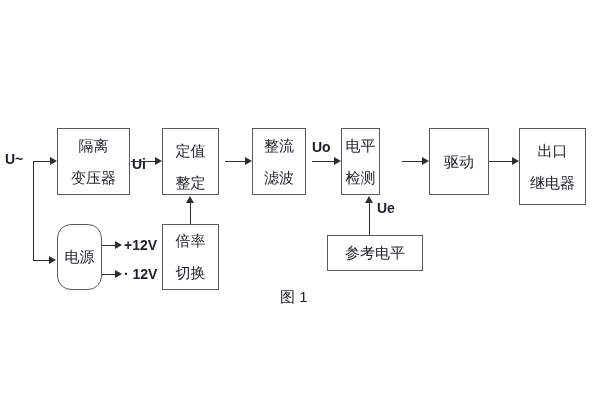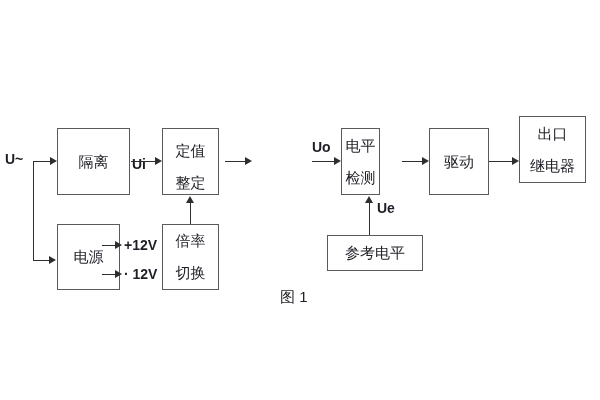--- a/index.html
+++ b/index.html
@@ -69,38 +69,43 @@
   <span class="sig" style="left:5px; top:151px;">U~</span>
 
   <div class="hl" style="left:33px; top:161px; width:18px;"></div>
   <div class="ah-right" style="left:50px; top:157px;"></div>
   <div class="vl" style="left:33px; top:161px; height:99px;"></div>
   <div class="hl" style="left:33px; top:260px; width:17px;"></div>
   <div class="ah-right" style="left:49px; top:256px;"></div>
 
   <div class="block" style="left:57px; top:128px; width:73px; height:67px;">
     <span>隔离</span>
+    <span>变压器</span>
   </div>
 
   <div class="block" style="left:162px; top:128px; width:57px; height:67px;justify-content:flex-end;">
     <span>定值</span>
     <span>整定</span>
   </div>
 
+  <div class="block" style="left:252px; top:128px; width:54px; height:67px;">
+    <span>整流</span>
+    <span>滤波</span>
+  </div>
 
   <div class="block" style="left:341px; top:128px; width:39px; height:67px;">
     <span>电平</span>
     <span>检测</span>
   </div>
 
   <div class="block" style="left:429px; top:128px; width:60px; height:67px;">
     <span>驱动</span>
   </div>
 
-  <div class="block" style="left:519px; top:116px; width:67px; height:67px;">
+  <div class="block" style="left:519px; top:128px; width:67px; height:77px;">
     <span>出口</span>
     <span>继电器</span>
   </div>
 
   <span class="sig" style="left:132px; top:156px;">Ui</span>
   <div class="hl" style="left:131px; top:161px; width:25px;"></div>
   <div class="ah-right" style="left:155px; top:157px;"></div>
 
   <div class="hl" style="left:225px; top:161px; width:21px;"></div>
   <div class="ah-right" style="left:245px; top:157px;"></div>
@@ -108,21 +113,21 @@
   <span class="sig" style="left:312px; top:139px;">Uo</span>
   <div class="hl" style="left:312px; top:161px; width:23px;"></div>
   <div class="ah-right" style="left:334px; top:157px;"></div>
 
   <div class="hl" style="left:402px; top:161px; width:21px;"></div>
   <div class="ah-right" style="left:422px; top:157px;"></div>
 
   <div class="hl" style="left:489px; top:161px; width:24px;"></div>
   <div class="ah-right" style="left:512px; top:157px;"></div>
 
-  <div class="block" style="left:57px; top:224px; width:63px; height:66px;">
+  <div class="block" style="left:57px; top:224px; width:45px; height:66px;border-radius:14px;">
     <span>电源</span>
   </div>
 
   <div class="hl" style="left:102px; top:245px; width:14px;"></div>
   <div class="ah-right" style="left:115px; top:241px;"></div>
   <span class="sig" style="left:124px; top:237px;">+12V</span>
 
   <div class="hl" style="left:102px; top:274px; width:14px;"></div>
   <div class="ah-right" style="left:115px; top:270px;"></div>
   <span class="sig" style="left:124px; top:266px;">· 12V</span>

